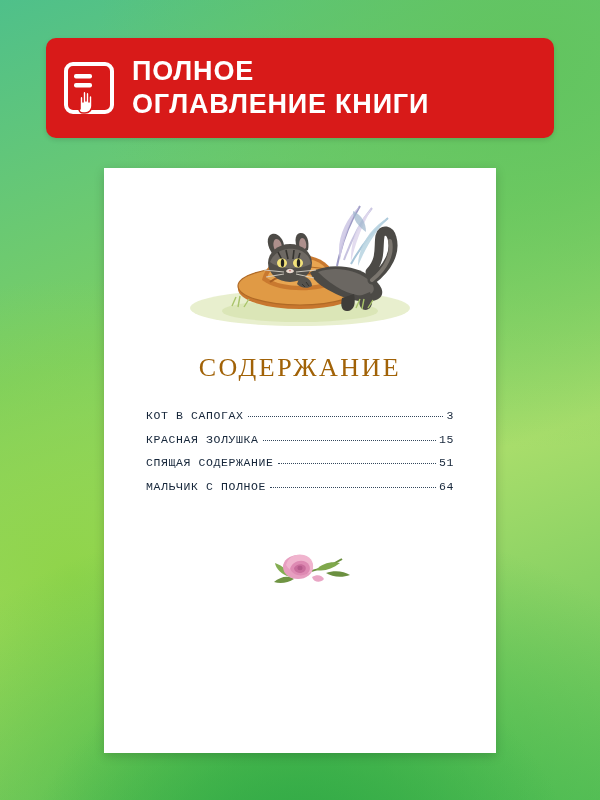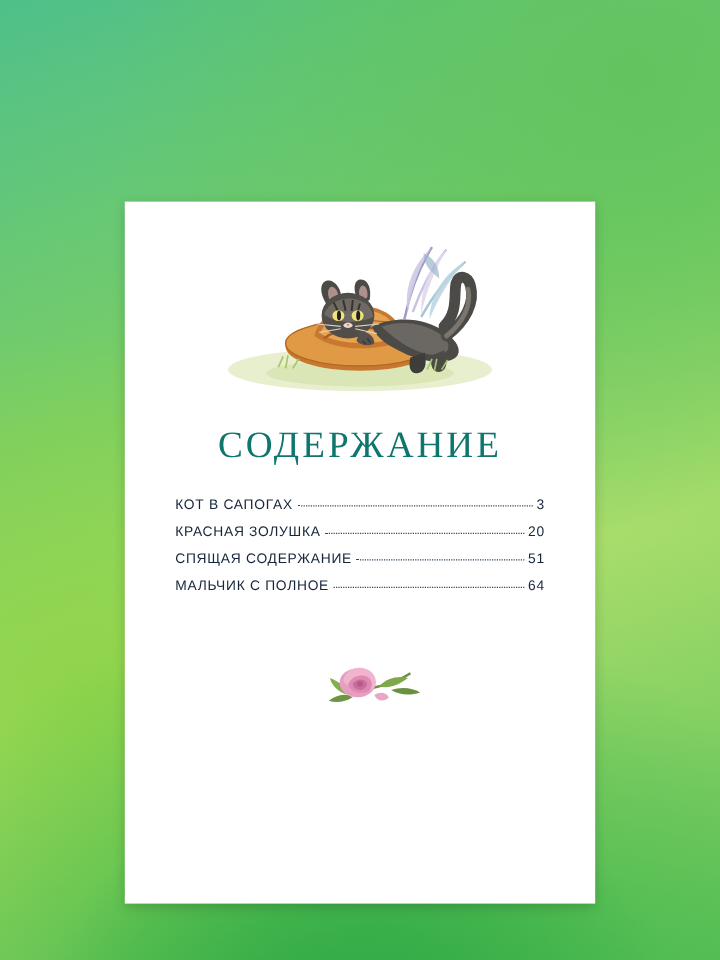--- a/index.html
+++ b/index.html
@@ -86,41 +86,41 @@
 
   .illustration {
     position: relative;
     width: 100%;
     height: 175px;
   }
 
   .toc-title {
     text-align: center;
     font-family: "Liberation Serif", serif;
-    font-size: 31px;
+    font-size: 26px;
     letter-spacing: 2.5px;
-    color: #0f766e;
+    color: #a16207;
     margin-top: 10px;
     margin-bottom: 26px;
     font-weight: normal;
   }
 
   .toc-list {
     margin: 0 42px;
     padding: 0;
     list-style: none;
   }
   .toc-row {
     display: flex;
     align-items: baseline;
     font-size: 11.5px;
     letter-spacing: 0.6px;
     color: #16263a;
     margin-bottom: 10.5px;
-    font-family: Liberation Sans, sans-serif;
+    font-family: Liberation Mono, monospace;
   }
   .toc-name { white-space: nowrap; }
   .toc-dots {
     flex: 1 1 auto;
     margin: 0 3px 0 4px;
     border-bottom: 1.5px dotted #33475c;
     transform: translateY(-2px);
     min-width: 10px;
   }
   .toc-page { white-space: nowrap; }
@@ -132,20 +132,34 @@
   }
 
   
   svg { display: block; }
 </style>
 </head>
 <body>
 
 <div class="page">
 
+  <div class="banner">
+    <div class="banner-icon">
+      <svg width="62" height="62" viewBox="0 0 62 62">
+        <rect x="8" y="7" width="46" height="48" rx="7" ry="7" fill="none" stroke="#ffffff" stroke-width="4"></rect>
+        <rect x="16" y="17" width="18" height="4.5" rx="2" fill="#ffffff"></rect>
+        <rect x="16" y="26" width="18" height="4.5" rx="2" fill="#ffffff"></rect>
+        <path d="M22 52 L22 41 C22 38.5 25 38.5 25 41 L25 45 L25 36 C25 33.5 28 33.5 28 36 L28 44 L28 37 C28 34.5 31 34.5 31 37 L31 45 L31 40 C31 37.8 34 37.8 34 40 L34 49 C34 53 31 56 27 56 L25 56 C22.5 56 21 54 21 52 Z" fill="#ffffff" stroke="#d81a19" stroke-width="1.6" stroke-linejoin="round"></path>
+      </svg>
+    </div>
+    <div class="banner-text">
+      <span class="banner-line">ПОЛНОЕ</span>
+      <span class="banner-line">ОГЛАВЛЕНИЕ КНИГИ</span>
+    </div>
+  </div>
 
   <div class="book">
 
     <div class="illustration">
       <svg width="392" height="175" viewBox="0 0 392 175">
 
         <ellipse cx="196" cy="140" rx="110" ry="18" fill="#e4ecc6" opacity="0.85"></ellipse>
         <ellipse cx="196" cy="143" rx="78" ry="11" fill="#d6e3ae" opacity="0.7"></ellipse>
 
         <g stroke="#b8b6d6" fill="none" stroke-width="1.2">
@@ -214,21 +228,21 @@
 
     <ul class="toc-list">
       <li class="toc-row">
         <span class="toc-name">КОТ В САПОГАХ</span>
         <span class="toc-dots"></span>
         <span class="toc-page">3</span>
       </li>
       <li class="toc-row">
         <span class="toc-name">КРАСНАЯ ЗОЛУШКА</span>
         <span class="toc-dots"></span>
-        <span class="toc-page">20</span>
+        <span class="toc-page">15</span>
       </li>
       <li class="toc-row">
         <span class="toc-name">СПЯЩАЯ СОДЕРЖАНИЕ</span>
         <span class="toc-dots"></span>
         <span class="toc-page">51</span>
       </li>
       <li class="toc-row">
         <span class="toc-name">МАЛЬЧИК С ПОЛНОЕ</span>
         <span class="toc-dots"></span>
         <span class="toc-page">64</span>

